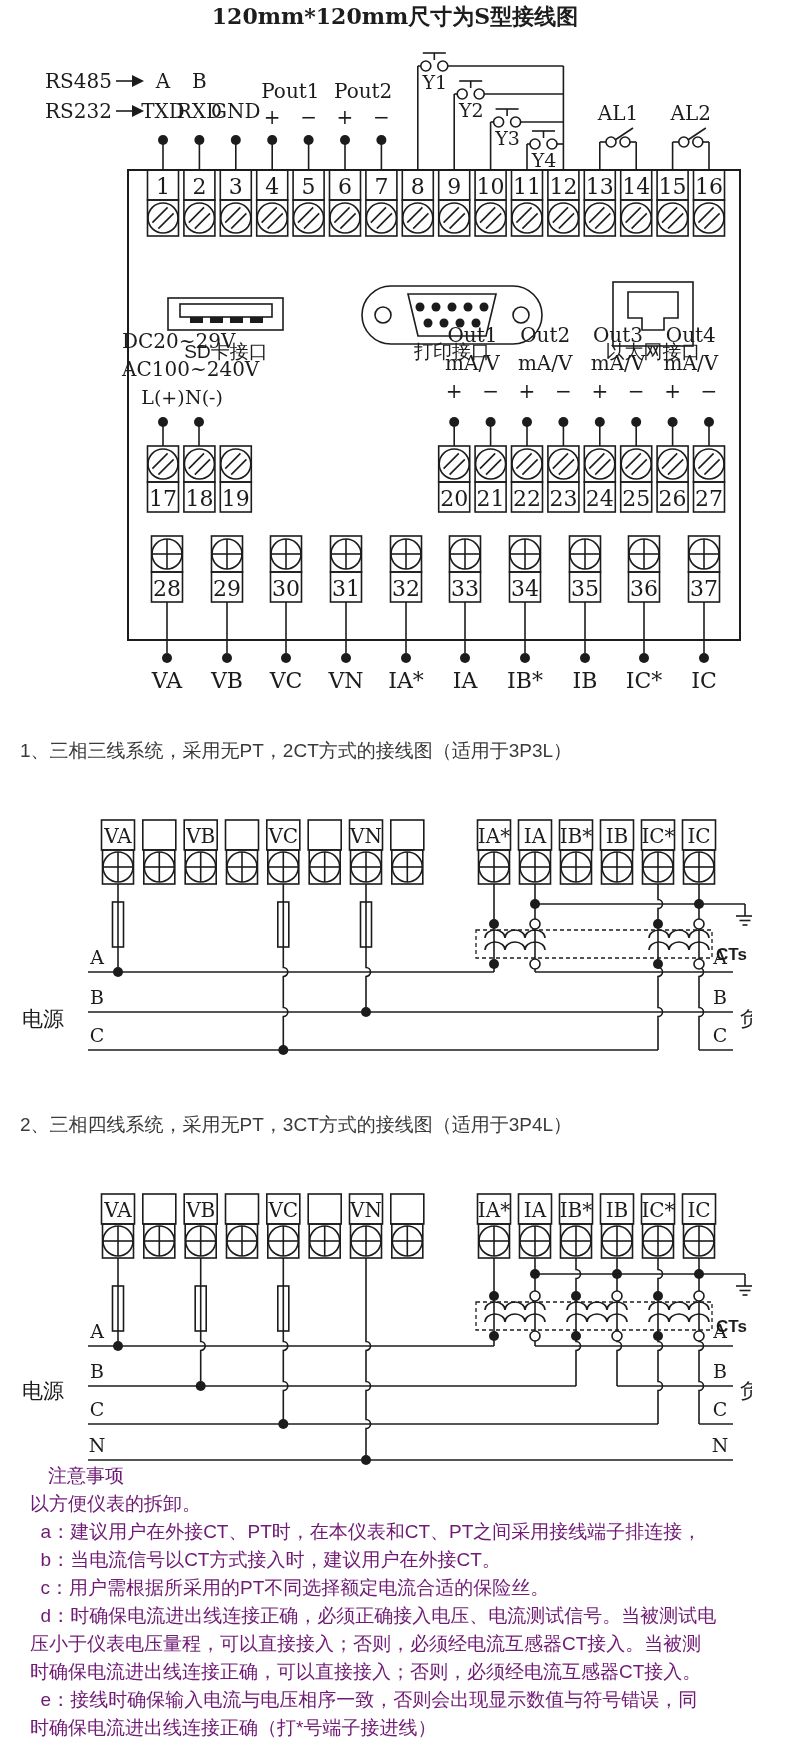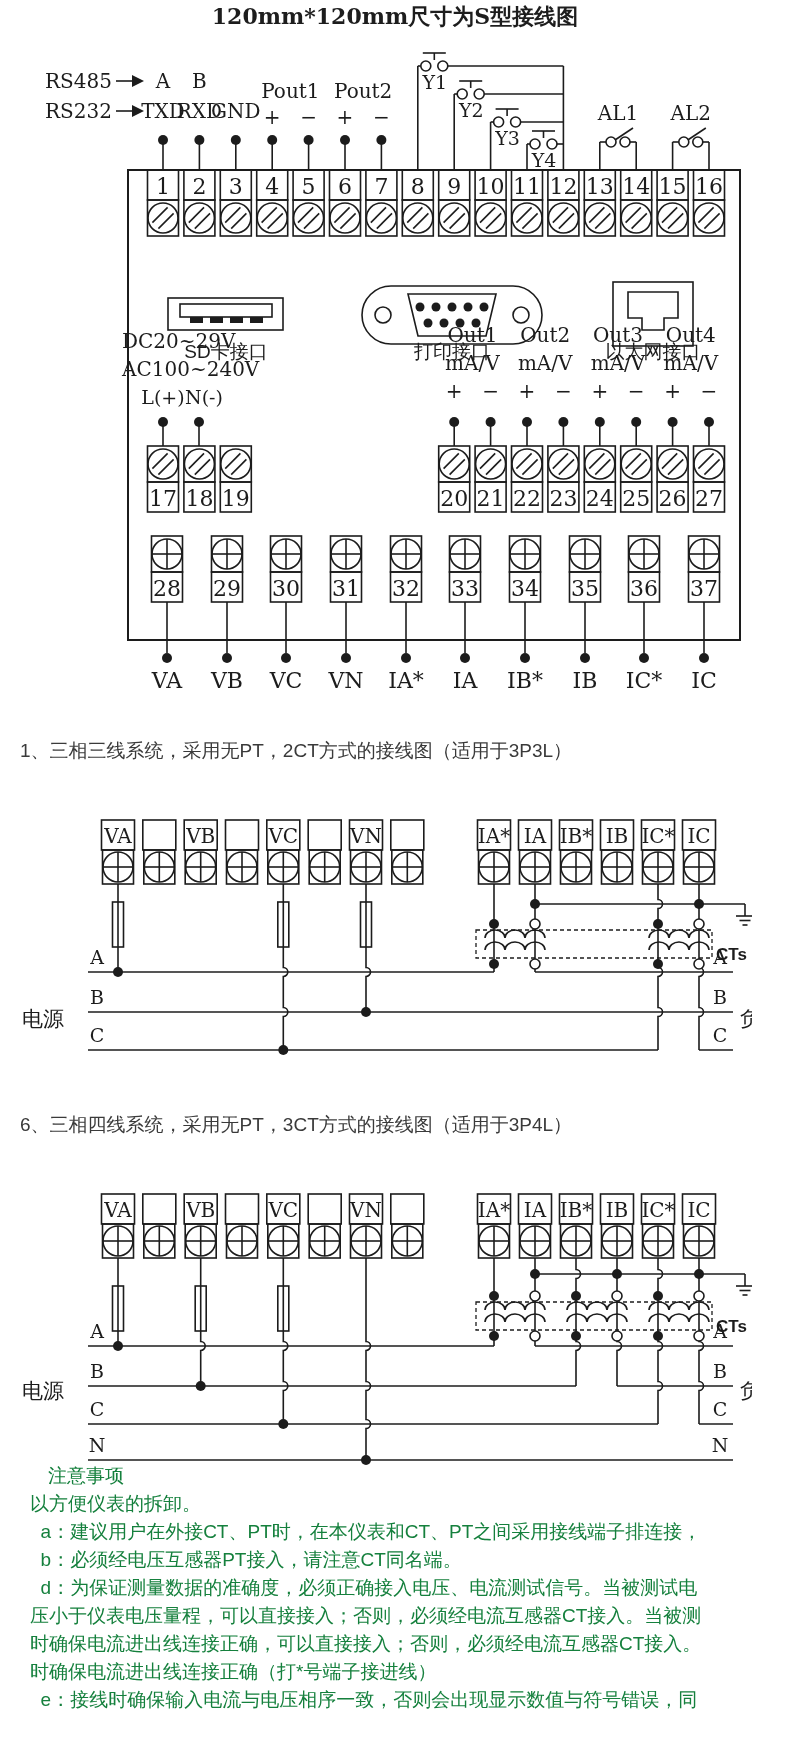--- a/index.html
+++ b/index.html
@@ -8,21 +8,21 @@
   #title{position:absolute;top:2px;left:0;width:790px;text-align:center;
          font-family:"DejaVu Serif",serif;font-weight:bold;font-size:22px;color:#1d1d1d;}
   .svgblk{position:absolute;left:0;}
   #top-svg{top:36px;}
   #s1-svg{top:754px;}
   #s2-svg{top:1146px;}
   .sec-heading{position:absolute;left:20px;font-size:19px;color:#3a3a3a;font-weight:500;
          font-family:"Liberation Sans",sans-serif;}
   #s1-heading{top:738px;}
   #s2-heading{top:1112px;}
-  #notes{position:absolute;top:1462px;left:30px;width:730px;font-size:19px;line-height:28px;color:#15803d;}
+  #notes{position:absolute;top:1462px;left:30px;width:730px;font-size:19px;line-height:28px;color:#701a75;}
   #notes .note-title{margin-left:18px;}
   #notes div{white-space:pre-wrap;}
   svg line,svg path,svg rect,svg circle,svg polyline{stroke:#1c1c1c;stroke-width:1.6;fill:none;}
   svg rect.box{stroke-width:2;}
   svg .dot{fill:#1c1c1c;stroke:none;}
   svg .oc{fill:#ffffff;stroke:#1c1c1c;}
   svg .fill{fill:#1c1c1c;stroke:none;}
   svg .dash{stroke-dasharray:4 3;stroke-width:1.3;}
   svg text{stroke:none;fill:#1c1c1c;}
 </style>
@@ -675,21 +675,21 @@
       <line x1="699" y1="296" x2="733" y2="296"></line>
       <text x="97" y="210" text-anchor="middle" font-size="19" font-family="&quot;DejaVu Serif&quot;,serif" font-weight="normal">A</text>
       <text x="720" y="210" text-anchor="middle" font-size="19" font-family="&quot;DejaVu Serif&quot;,serif" font-weight="normal">A</text>
       <text x="97" y="250" text-anchor="middle" font-size="19" font-family="&quot;DejaVu Serif&quot;,serif" font-weight="normal">B</text>
       <text x="720" y="250" text-anchor="middle" font-size="19" font-family="&quot;DejaVu Serif&quot;,serif" font-weight="normal">B</text>
       <text x="97" y="288" text-anchor="middle" font-size="19" font-family="&quot;DejaVu Serif&quot;,serif" font-weight="normal">C</text>
       <text x="720" y="288" text-anchor="middle" font-size="19" font-family="&quot;DejaVu Serif&quot;,serif" font-weight="normal">C</text>
       <text x="22" y="272" text-anchor="start" font-size="21" font-family="&quot;Liberation Sans&quot;,sans-serif" font-weight="normal">电源</text>
       <text x="740" y="272" text-anchor="start" font-size="21" font-family="&quot;Liberation Sans&quot;,sans-serif" font-weight="normal">负载</text>
     </svg>
-  <div id="s2-heading" class="sec-heading">6、三相四线系统，采用无PT，3CT方式的接线图（适用于3P4L）</div>
+  <div id="s2-heading" class="sec-heading">2、三相四线系统，采用无PT，3CT方式的接线图（适用于3P4L）</div>
   <svg id="s2-svg" class="svgblk" width="790" height="330" viewBox="0 0 790 330">
       <g>
         <rect x="101.5" y="48" width="33" height="30"></rect>
         <text x="118" y="71" text-anchor="middle" font-size="20" font-family="&quot;DejaVu Serif&quot;,serif" font-weight="normal">VA</text>
         <rect x="102.5" y="78" width="31" height="34"></rect>
         <circle cx="118" cy="95" r="15"></circle>
         <line x1="103" y1="95" x2="133" y2="95"></line>
         <line x1="118" y1="80" x2="118" y2="110"></line>
       </g>
       <g>
@@ -854,20 +854,21 @@
       <text x="720" y="270" text-anchor="middle" font-size="19" font-family="&quot;DejaVu Serif&quot;,serif" font-weight="normal">C</text>
       <text x="97" y="306" text-anchor="middle" font-size="19" font-family="&quot;DejaVu Serif&quot;,serif" font-weight="normal">N</text>
       <text x="720" y="306" text-anchor="middle" font-size="19" font-family="&quot;DejaVu Serif&quot;,serif" font-weight="normal">N</text>
       <text x="22" y="252" text-anchor="start" font-size="21" font-family="&quot;Liberation Sans&quot;,sans-serif" font-weight="normal">电源</text>
       <text x="740" y="252" text-anchor="start" font-size="21" font-family="&quot;Liberation Sans&quot;,sans-serif" font-weight="normal">负载</text>
     </svg>
   <div id="notes">
       <div class="note-title">注意事项</div>
       <div>以方便仪表的拆卸。</div>
       <div>  a：建议用户在外接CT、PT时，在本仪表和CT、PT之间采用接线端子排连接，</div>
-      <div>  b：必须经电压互感器PT接入，请注意CT同名端。</div>
-      <div>  d：为保证测量数据的准确度，必须正确接入电压、电流测试信号。当被测试电</div>
+      <div>  b：当电流信号以CT方式接入时，建议用户在外接CT。</div>
+      <div>  c：用户需根据所采用的PT不同选择额定电流合适的保险丝。</div>
+      <div>  d：时确保电流进出线连接正确，必须正确接入电压、电流测试信号。当被测试电</div>
       <div>压小于仪表电压量程，可以直接接入；否则，必须经电流互感器CT接入。当被测</div>
       <div>时确保电流进出线连接正确，可以直接接入；否则，必须经电流互感器CT接入。</div>
+      <div>  e：接线时确保输入电流与电压相序一致，否则会出现显示数值与符号错误，同</div>
       <div>时确保电流进出线连接正确（打*号端子接进线）</div>
-      <div>  e：接线时确保输入电流与电压相序一致，否则会出现显示数值与符号错误，同</div>
     </div>
 </div>
 
 </body></html>

